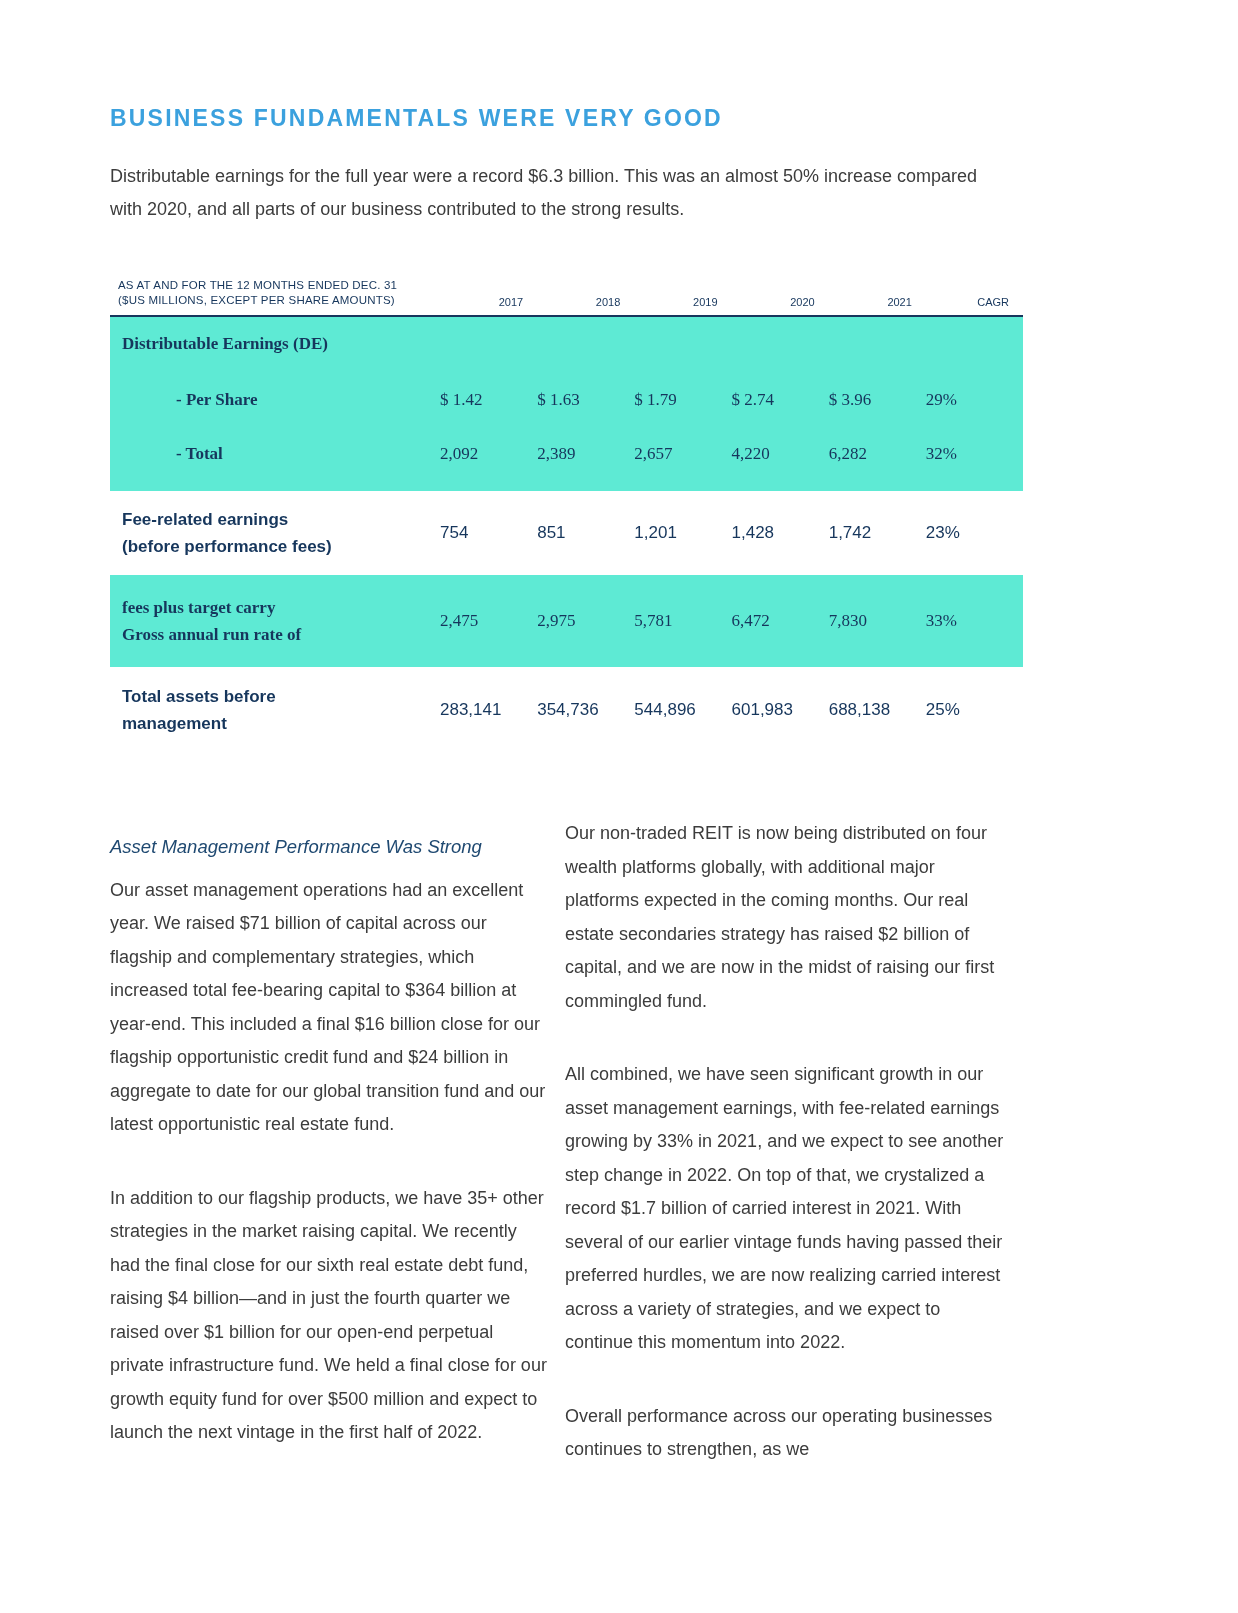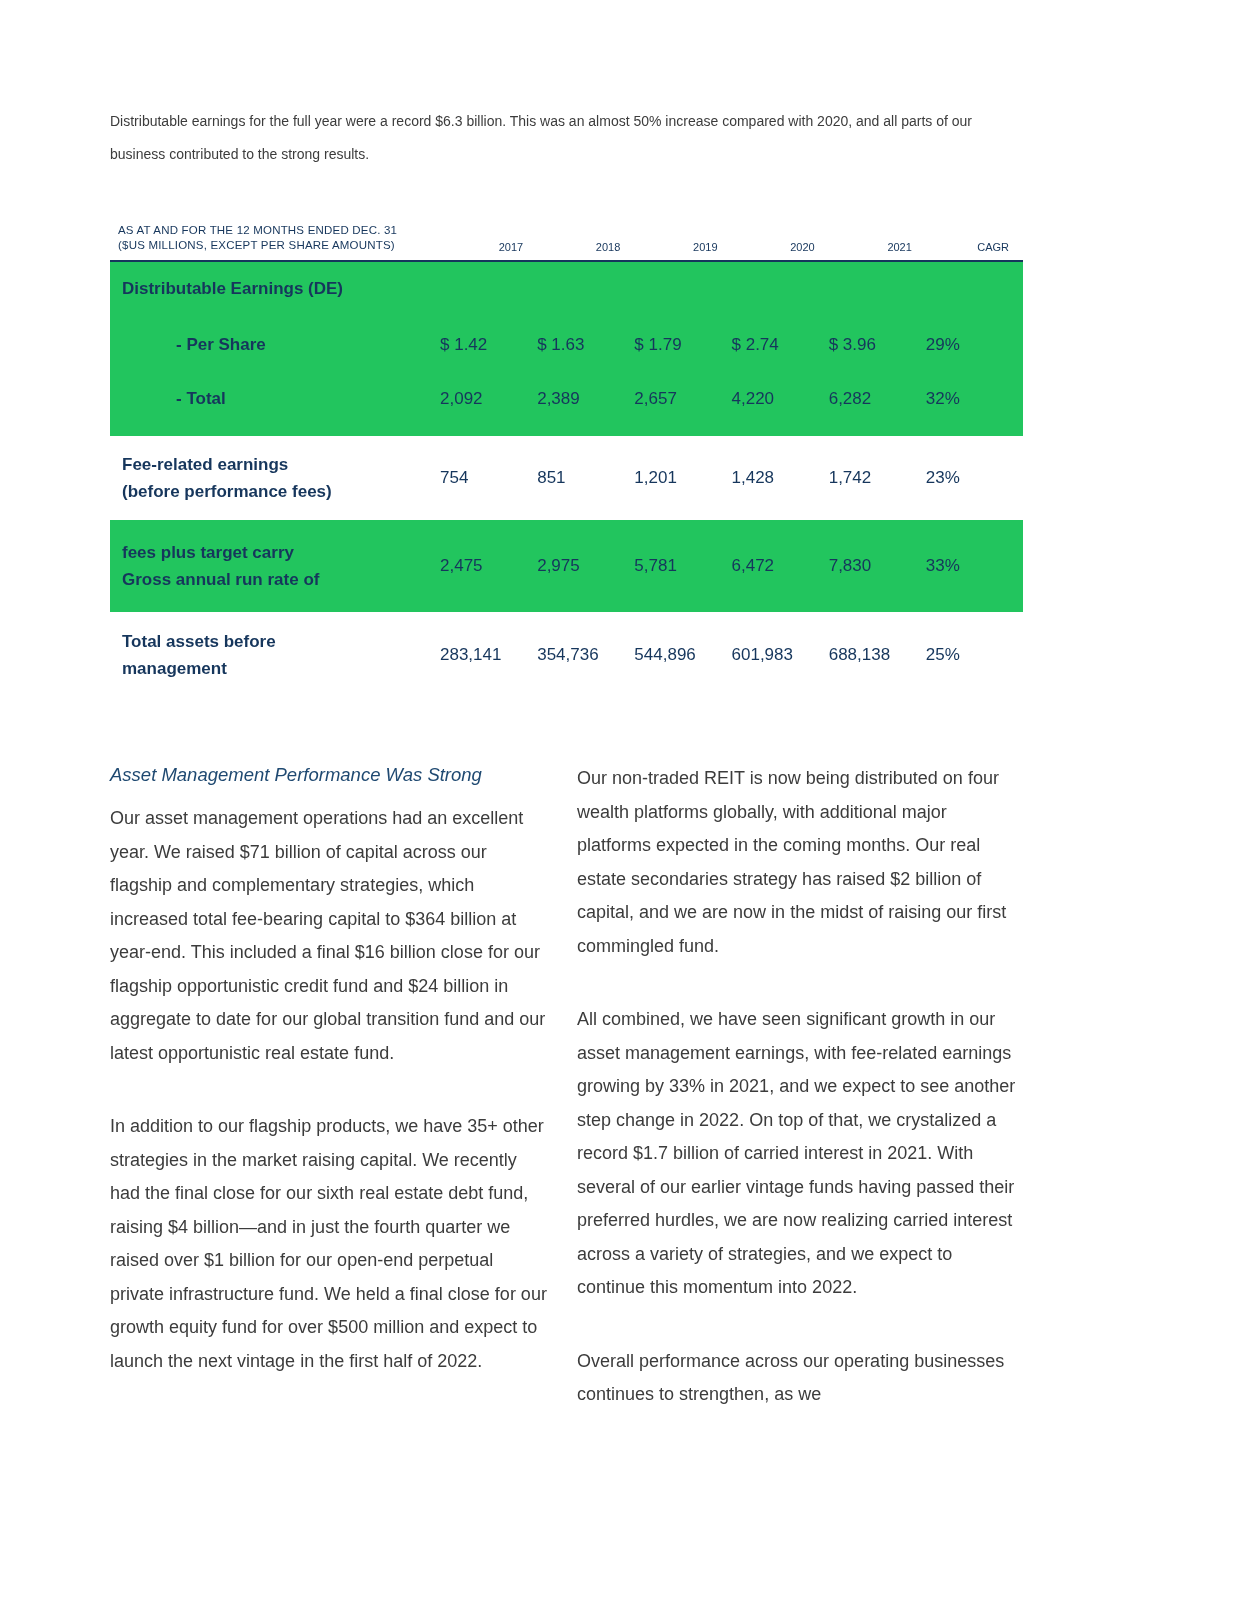--- a/index.html
+++ b/index.html
@@ -16,21 +16,21 @@
   }
   
   .heading {
     color: #3ba1de;
     font-size: 23px;
     font-weight: 700;
     letter-spacing: 2.2px;
     margin: 0 0 28px 0;
   }
   .intro {
-    font-size: 14px;
+    font-size: 18px;
     line-height: 33px;
     max-width: 880px;
     margin: 0 0 52px 0;
   }
   
   .fin-table { width: 913px; color: #16365c; margin-top: 6px; }
   .t-header {
     display: flex;
     align-items: flex-end;
     border-bottom: 2px solid #16365c;
@@ -44,21 +44,21 @@
     padding-left: 8px;
     box-sizing: border-box;
   }
   .t-colhead {
     flex: 1 1 0;
     text-align: right;
     font-size: 11px;
     padding-right: 14px;
     box-sizing: border-box;
   }
-  .band { background: #22c55e; }
+  .band { background: #5eead4; font-family: Liberation Serif, serif; }
   .trow { display: flex; align-items: baseline; }
   .trow.centered { align-items: center; }
   .tlabel {
     flex: 0 0 330px;
     box-sizing: border-box;
     padding-left: 12px;
     font-weight: 700;
     font-size: 17px;
     line-height: 27px;
   }
@@ -73,22 +73,23 @@
   }
   .section-a { padding: 13px 0 24px 0; }
   .section-a .r1 { margin-top: 29px; }
   .section-a .r2 { margin-top: 27px; }
   .row-fee  { padding: 15px 0; }
   .row-gross{ padding: 19px 0; }
   .row-tam  { padding: 16px 0; }
   
   .columns {
     display: flex;
-    gap: 27px;
+    gap: 15px;
     margin-top: 64px;
+    align-items: center;
   }
   .col { width: 440px; }
   .subhead {
     font-style: italic;
     font-size: 18.5px;
     line-height: 26px;
     color: #1f4971;
     margin: 0 0 14px 0;
   }
   .col p {
@@ -97,20 +98,21 @@
     margin: 0 0 40px 0;
   }
   .col p:last-child { margin-bottom: 0; }
   .right-subhead { margin-top: 4px; margin-bottom: 12px; }
 </style>
 </head>
 <body>
 
 <div class="page">
 
+  <h1 class="heading">BUSINESS FUNDAMENTALS WERE VERY GOOD</h1>
 
   <p class="intro">Distributable earnings for the full year were a record $6.3 billion. This was an almost 50% increase compared with 2020, and all parts of our business contributed to the strong results.</p>
 
   <div class="fin-table">
 
     <div class="t-header">
       <div class="t-caption">
         <div>AS AT AND FOR THE 12 MONTHS ENDED DEC. 31</div>
         <div>($US MILLIONS, EXCEPT PER SHARE AMOUNTS)</div>
       </div>

